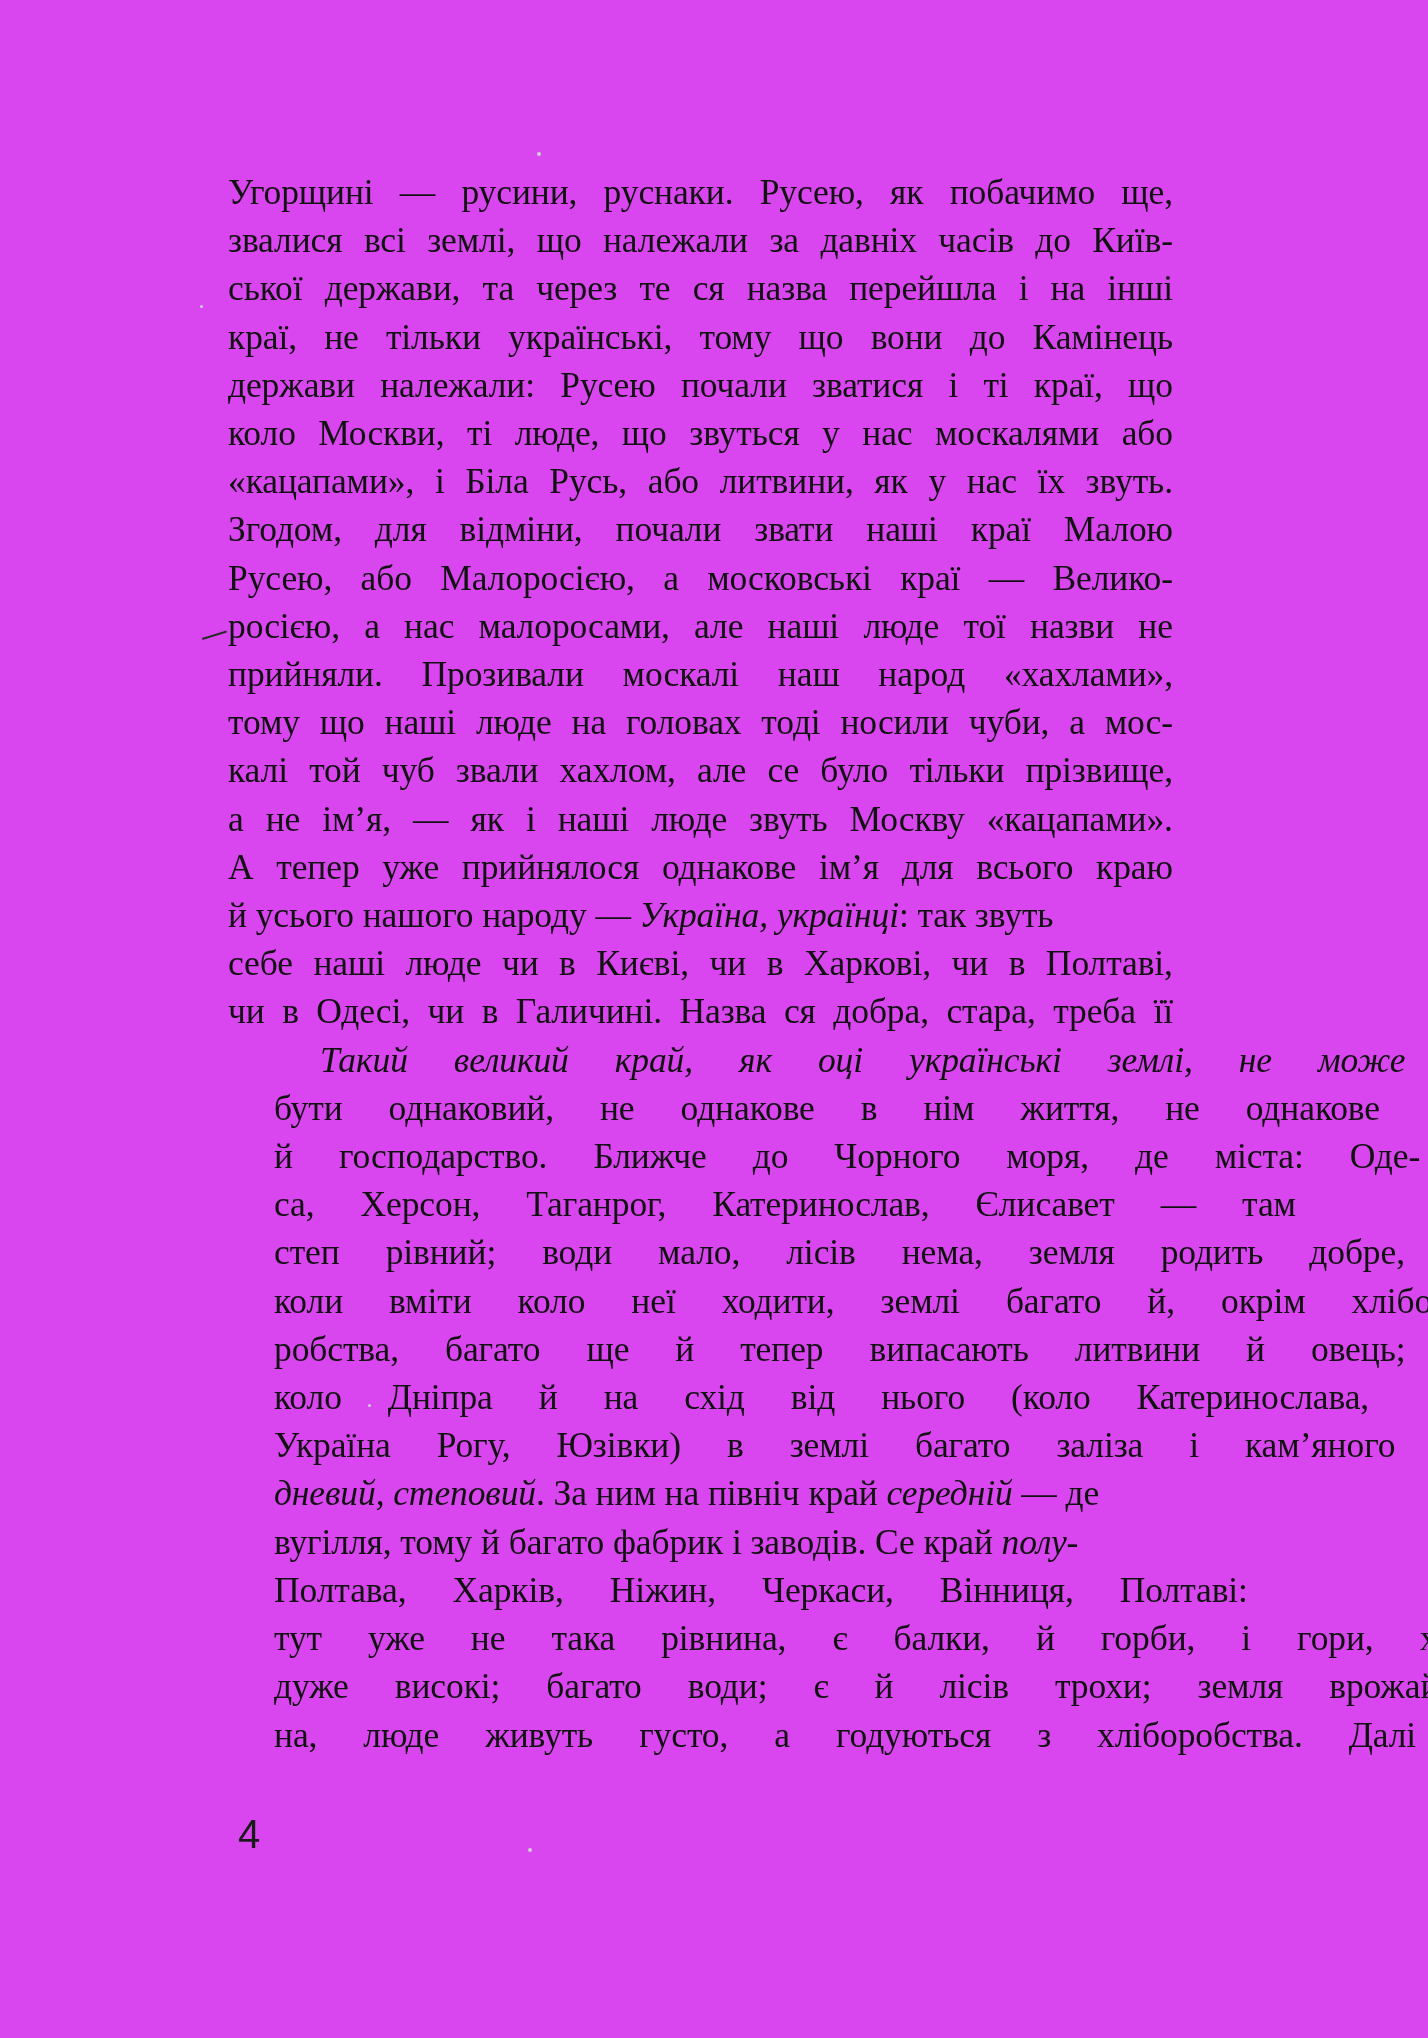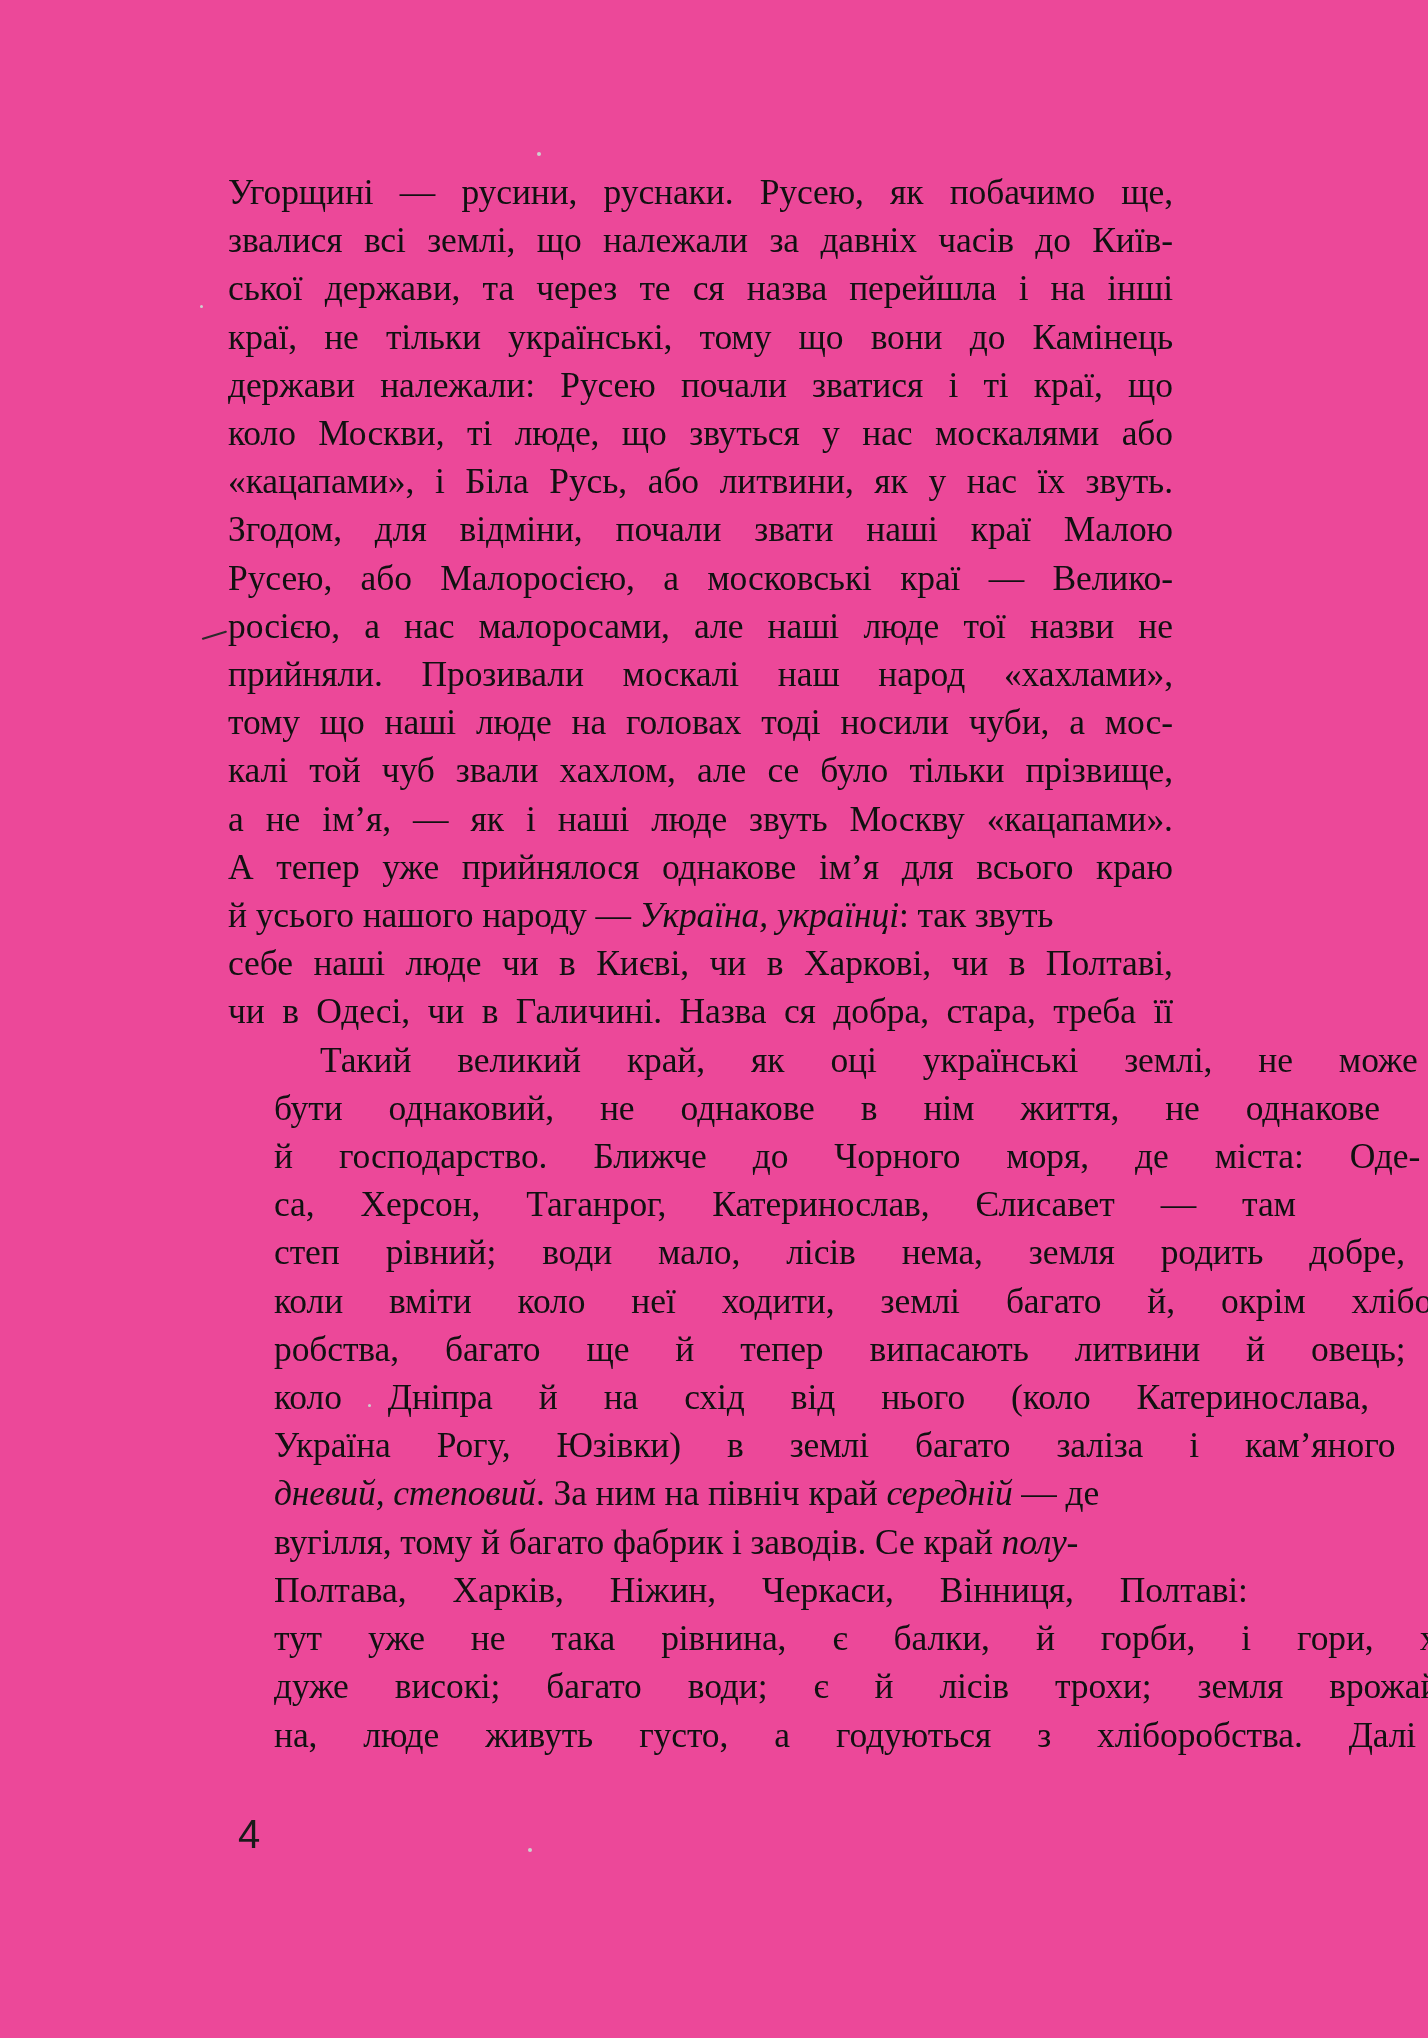--- a/index.html
+++ b/index.html
@@ -8,21 +8,21 @@
     background: #ffffff;
   }
   body {
     font-family: "Liberation Serif", "DejaVu Serif", serif;
     color: #111111;
   }
   .page {
     position: relative;
     width: 1428px;
     height: 2038px;
-    background: #ec4899;
+    background: #d946ef;
     overflow: hidden;
   }
   .text-block {
     position: absolute;
     left: 228px;
     top: 168px;
     width: 945px;
   }
   .para {
     margin: 0;
@@ -293,21 +293,21 @@
           <span>Назва</span>
           <span>ся</span>
           <span>добра,</span>
           <span>стара,</span>
           <span>треба</span>
           <span>її</span>
         </span>
     </p>
 
     <p class="para indent">
-      <span class="line-j" style="padding-left:46px;">
+      <span class="line-j" style="padding-left:46px;font-style:italic;">
           <span>Такий</span>
           <span>великий</span>
           <span>край,</span>
           <span>як</span>
           <span>оці</span>
           <span>українські</span>
           <span>землі,</span>
           <span>не</span>
           <span>може</span>
         </span>

